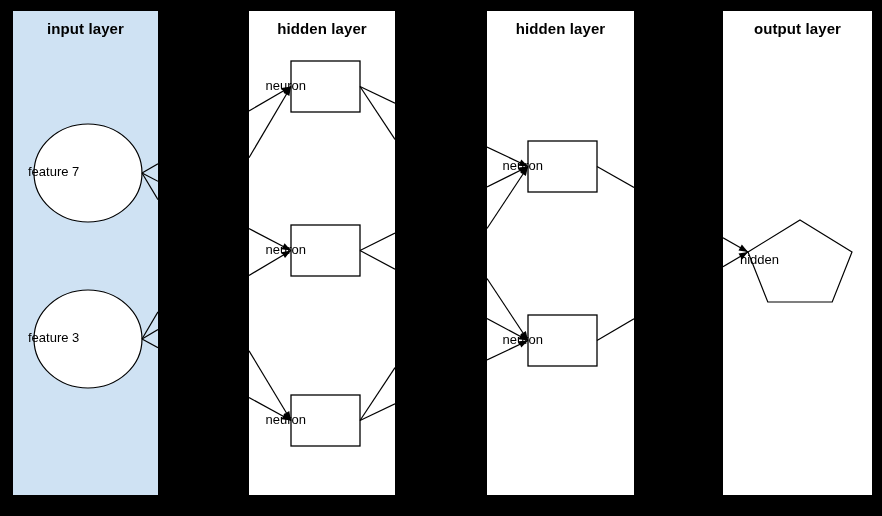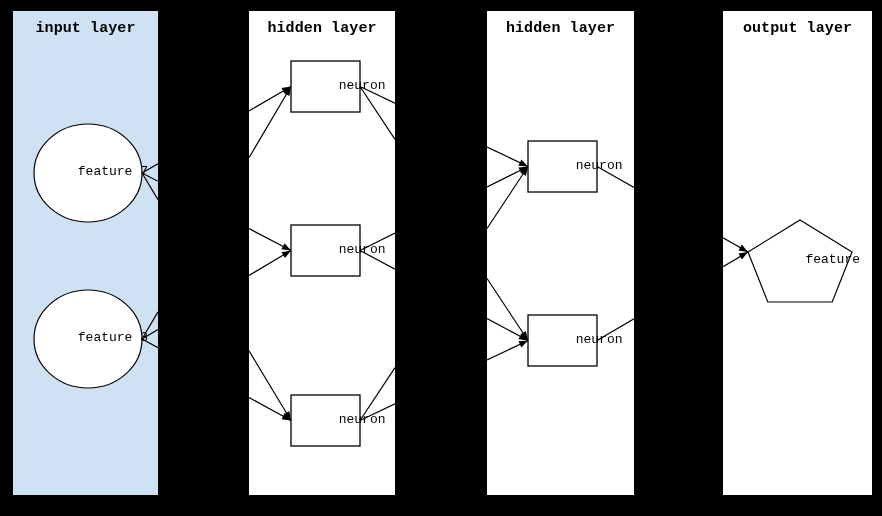--- a/index.html
+++ b/index.html
@@ -1,23 +1,23 @@
 <!DOCTYPE html>
 <html><head>
 <meta charset="utf-8">
 <style>
   html,body{margin:0;padding:0;background:#000;}
   body{width:882px;height:516px;position:relative;overflow:hidden;
        font-family:"Liberation Sans",sans-serif;}
-  #stage{position:absolute;left:0;top:0;width:882px;height:516px;background:#000;font-family:Liberation Mono, monospace;}
+  #stage{position:absolute;left:0;top:0;width:882px;height:516px;background:#000;}
   .layer{position:absolute;overflow:hidden;box-sizing:border-box;}
   .layer-title{position:absolute;left:0;width:100%;text-align:center;
       font-weight:bold;font-size:15px;color:#000;letter-spacing:.1px;}
   .layer svg{position:absolute;left:0;top:0;overflow:visible;}
-  .node-label{position:absolute;font-size:13px;color:#000;text-align:right;
+  .node-label{position:absolute;font-size:13px;color:#000;text-align:left;
       white-space:nowrap;}
 </style>
 </head>
 <body>
 
 <div id="stage">
     <div class="layer" style="left: 13px; top: 11px; width: 145px; height: 484px; background: rgb(207, 226, 243);">
       <div class="layer-title" style="top: 9px;">input layer</div>
       <svg width="145" height="484">
         <ellipse cx="75" cy="162" rx="54" ry="49" fill="#ffffff" stroke="#000000" stroke-width="1.2"></ellipse>
@@ -86,15 +86,15 @@
     </div>
     <div class="layer" style="left: 723px; top: 11px; width: 149px; height: 484px; background: rgb(255, 255, 255); padding-left: 45px;">
       <div class="layer-title" style="top: 9px;">output layer</div>
       <svg width="149" height="484">
         <polygon points="77.0,209.0 129.0,241.0 109.2,291.0 44.8,291.0 25.0,241.0" fill="#ffffff" stroke="#000000" stroke-width="1.2"></polygon>
         <line x1="0" y1="226.8276821192053" x2="25" y2="240.98" stroke="#000000" stroke-width="1.2"></line>
         <polygon points="25,240.98 15.492915760023658,239.50509347618453 18.842830052220712,233.58748633858795" fill="#000000"></polygon>
         <line x1="0" y1="255.63562913907282" x2="25" y2="240.98" stroke="#000000" stroke-width="1.2"></line>
         <polygon points="25,240.98 18.95526633419663,248.46473078403648 15.516293974325642,242.59843134503376" fill="#000000"></polygon>
       </svg>
-      <div class="node-label" style="left: 17px; top: 241px; width: 120px;">feature</div>
+      <div class="node-label" style="left: 17px; top: 241px; width: 120px;">hidden</div>
     </div>
   </div>
 
 </body></html>

